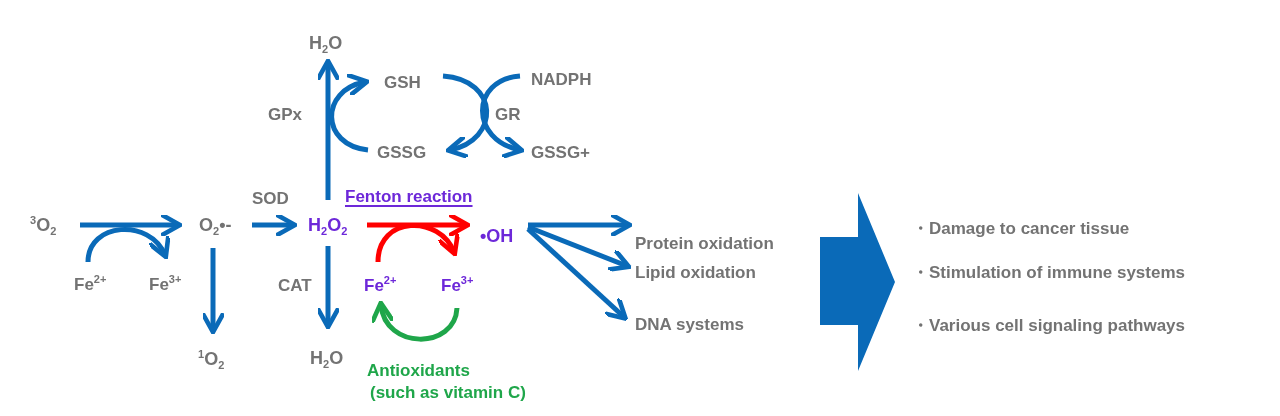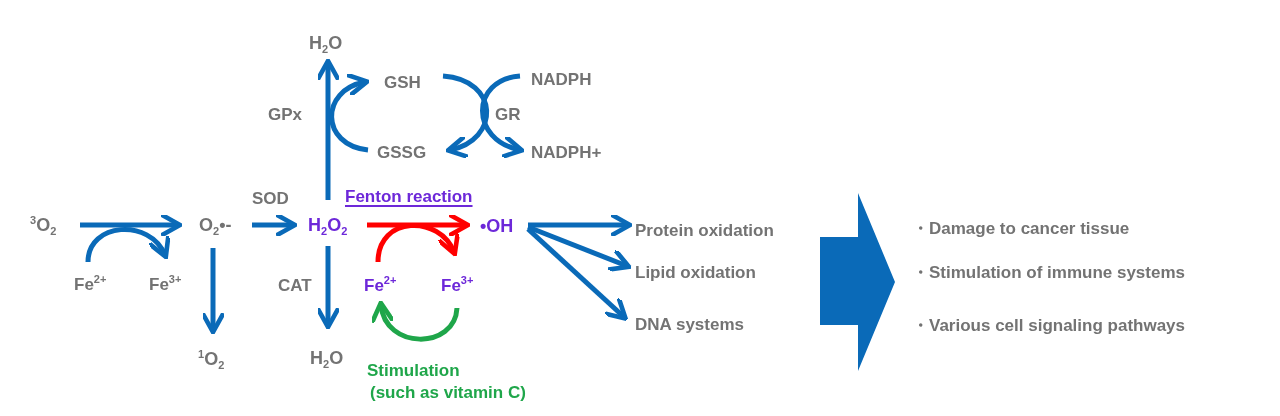--- a/index.html
+++ b/index.html
@@ -89,32 +89,32 @@
 </div>
 <div class="lbl" style="left:309px;top:34px;font-size:18px;">
   <span>H</span><sub>2</sub><span>O</span>
 </div>
 <div class="lbl" style="left:310px;top:349px;font-size:18px;">
   <span>H</span><sub>2</sub><span>O</span>
 </div>
 <div class="lbl" style="left:384px;top:74px;">GSH</div>
 <div class="lbl" style="left:377px;top:144px;">GSSG</div>
 <div class="lbl" style="left:531px;top:71px;">NADPH</div>
-<div class="lbl" style="left:531px;top:144px;">NADPH+</div>
+<div class="lbl" style="left:531px;top:144px;">GSSG+</div>
 
 <div class="lbl red under" style="left:345px;top:188px;">Fenton reaction</div>
-<div class="lbl red" style="left:480px;top:217px;font-size:18px;">•OH</div>
+<div class="lbl red" style="left:480px;top:227px;font-size:18px;">•OH</div>
 <div class="lbl red" style="left:364px;top:277px;">
   <span>Fe</span><sup>2+</sup>
 </div>
 <div class="lbl red" style="left:441px;top:277px;">
   <span>Fe</span><sup>3+</sup>
 </div>
-<div class="lbl green" style="left:367px;top:362px;">Stimulation</div>
+<div class="lbl green" style="left:367px;top:362px;">Antioxidants</div>
 <div class="lbl green" style="left:370px;top:384px;text-align:center;">(such as vitamin C)</div>
 
-<div class="lbl" style="left:635px;top:222px;">Protein oxidation</div>
+<div class="lbl" style="left:635px;top:235px;">Protein oxidation</div>
 <div class="lbl" style="left:635px;top:264px;text-align:right;">Lipid oxidation</div>
 <div class="lbl" style="left:635px;top:316px;">DNA systems</div>
 
 <div class="lbl" style="left:912px;top:220px;">・Damage to cancer tissue</div>
 <div class="lbl" style="left:912px;top:264px;">・Stimulation of immune systems</div>
 <div class="lbl" style="left:912px;top:317px;">・Various cell signaling pathways</div>
 
 </body></html>

